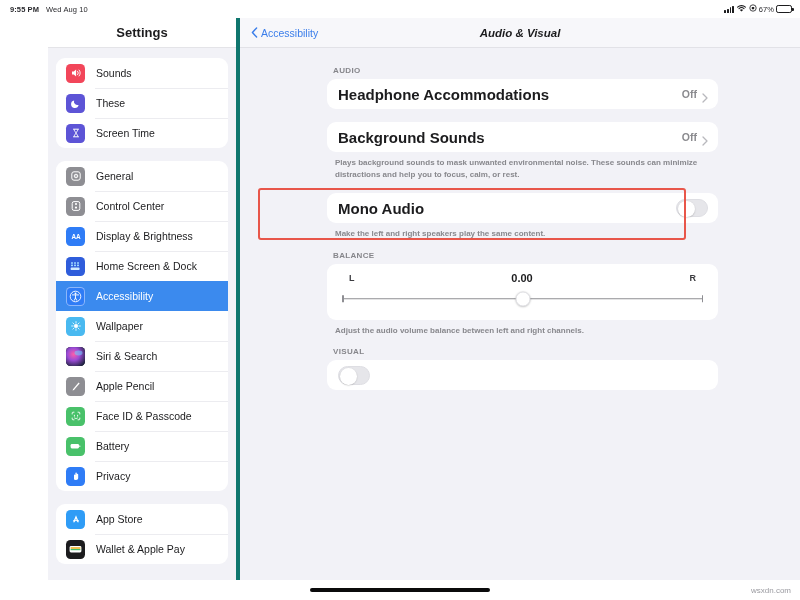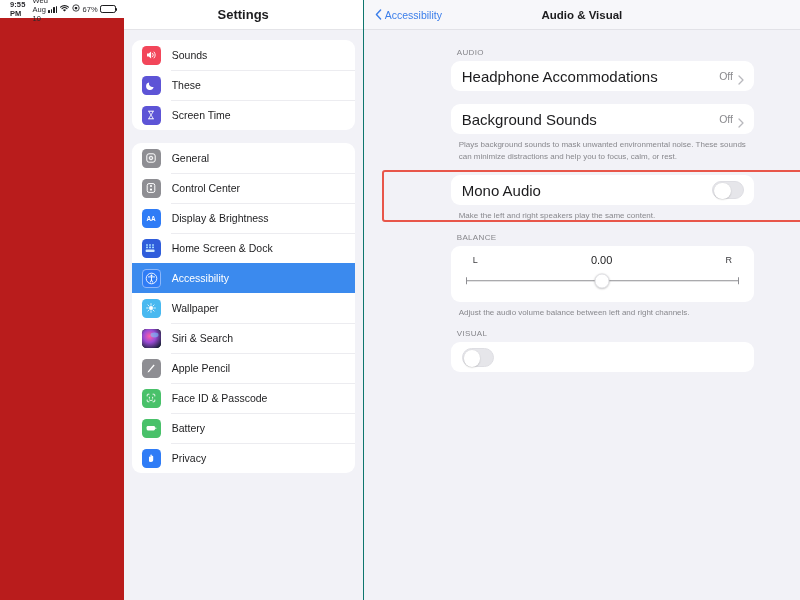--- a/index.html
+++ b/index.html
@@ -5,23 +5,23 @@
   * { box-sizing: border-box; margin: 0; padding: 0; }
   html, body {
     width: 800px; height: 600px;
     font-family: "Liberation Sans", sans-serif;
     background: #ffffff;
     overflow: hidden;
   }
   #screen {
     position: relative;
     width: 800px; height: 600px;
-    background: #b91c1c;
+    background: #0369a1;
     display: flex;
-    flex-direction: row;
+    flex-direction: column;
   }
 
   
   .statusbar {
     height: 18px;
     flex: 0 0 18px;
     display: flex;
     align-items: center;
     padding: 0 8px 0 10px;
     font-size: 7.5px;
@@ -57,24 +57,25 @@
   .icon-battery .fill { height: 100%; background: #1c1c1e; border-radius: 1px; }
 
   
   .body-split { flex: 1; display: flex; min-height: 0; }
 
   
   .sidebar {
     width: 240px;
     flex: 0 0 240px;
     background: #ffffff;
-    border-right: 1px solid #0f766e;
+    border-right: 4px solid #0f766e;
     display: flex;
     flex-direction: column;
     min-height: 0;
+    padding-left: 48px;
   }
   .sidebar-title {
     height: 30px;
     display: flex; align-items: center; justify-content: center;
     font-size: 13px; font-weight: 700; color: #1c1c1e;
     background: #ffffff;
     border-bottom: 1px solid #e4e4e8;
   }
   .sidebar-scroll {
     flex: 1; min-height: 0;
@@ -137,26 +138,28 @@
     margin-left: 11px;
     color: #3b7eea;
     font-size: 10.5px;
     cursor: pointer;
   }
   .chev-left { width: 7px; height: 11px; display: block; }
   .detail-title {
     position: absolute; left: 0; right: 0; text-align: center;
     font-size: 11.5px; font-weight: 700; color: #1c1c1e;
     pointer-events: none;
+    font-style: italic;
   }
   .detail-scroll {
     flex: 1; min-height: 0;
-    padding: 18px 46px 0 87px;
+    padding: 18px 82px 0 87px;
     overflow: hidden;
     position: relative;
+    font-weight: bold;
   }
 
   .sec-header {
     font-size: 8px;
     color: #86868b;
     letter-spacing: 0.35px;
     padding: 0 6px 4px 6px;
   }
   .card {
     background: #ffffff;
@@ -451,20 +454,41 @@
           <div class="side-row">
             <span class="side-ico" style="background:#2f7cf6">
               <svg width="12" height="12" viewBox="0 0 12 12">
                   <path d="M4 9.6V5.2c0-.4.3-.7.7-.7s.7.3.7.7V3.1c0-.4.3-.7.7-.7s.7.3.7.7v1.4c0-.4.3-.7.7-.7s.7.3.7.7v3.4c0 1.2-.9 2-2.1 2H5.5z" fill="#fff"></path>
                 </svg>
             </span>
             <span class="side-label">Privacy</span>
           </div>
         </div>
 
+        <div class="side-group">
+          <div class="side-row">
+            <span class="side-ico" style="background:#2f9cf6">
+              <svg width="12" height="12" viewBox="0 0 12 12">
+                  <path d="M6 2.3 3.1 9.3h1.5L6 5.6l1.4 3.7h1.5z" fill="#fff"></path>
+                  <path d="M3.2 7.6h5.6" stroke="#fff" stroke-width="0.9"></path>
+                </svg>
+            </span>
+            <span class="side-label">App Store</span>
+          </div>
+          <div class="side-row">
+            <span class="side-ico" style="background:#1c1c1e">
+              <svg width="15" height="12" viewBox="0 0 15 12">
+                  <rect x="1.6" y="3" width="11.8" height="6.4" rx="1.4" fill="#fff"></rect>
+                  <rect x="2.6" y="4.2" width="9.8" height="1.6" fill="#f0b429"></rect>
+                  <rect x="2.6" y="6" width="9.8" height="1.2" fill="#49c16a"></rect>
+                </svg>
+            </span>
+            <span class="side-label">Wallet &amp; Apple Pay</span>
+          </div>
+        </div>
 
       </div>
     </div>
 
     <div class="detail">
       <div class="detail-nav">
         <div class="back-btn">
           <span class="chev-left">
             <svg width="7" height="11" viewBox="0 0 7 11">
                 <path d="M5.6 1 1.4 5.5l4.2 4.5" stroke="#3b7eea" stroke-width="1.4" fill="none" stroke-linecap="round" stroke-linejoin="round"></path>
@@ -544,14 +568,18 @@
               </span>
           </div>
         </div>
 
         <div class="annot" style="left: 18px; top: 140px; width: 428px; height: 52px; border-color: rgb(232, 86, 74);"></div>
 
       </div>
     </div>
   </div>
 
+  <div class="home-bar-area">
+    <div class="home-bar"></div>
+    <span class="watermark">wsxdn.com</span>
+  </div>
 
 </div>
 
 </body></html>

